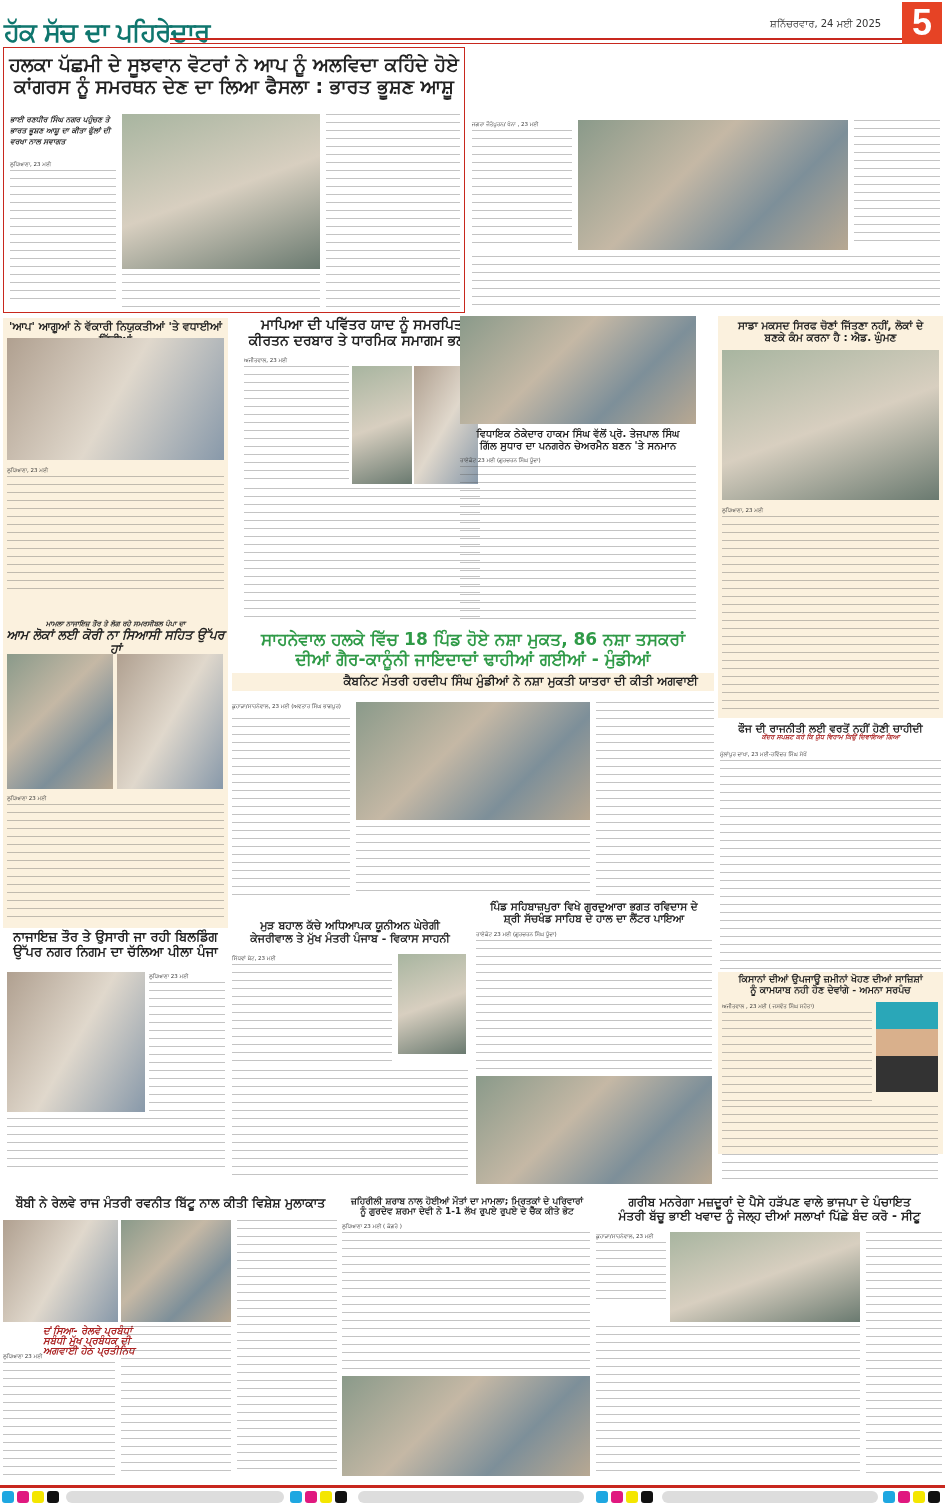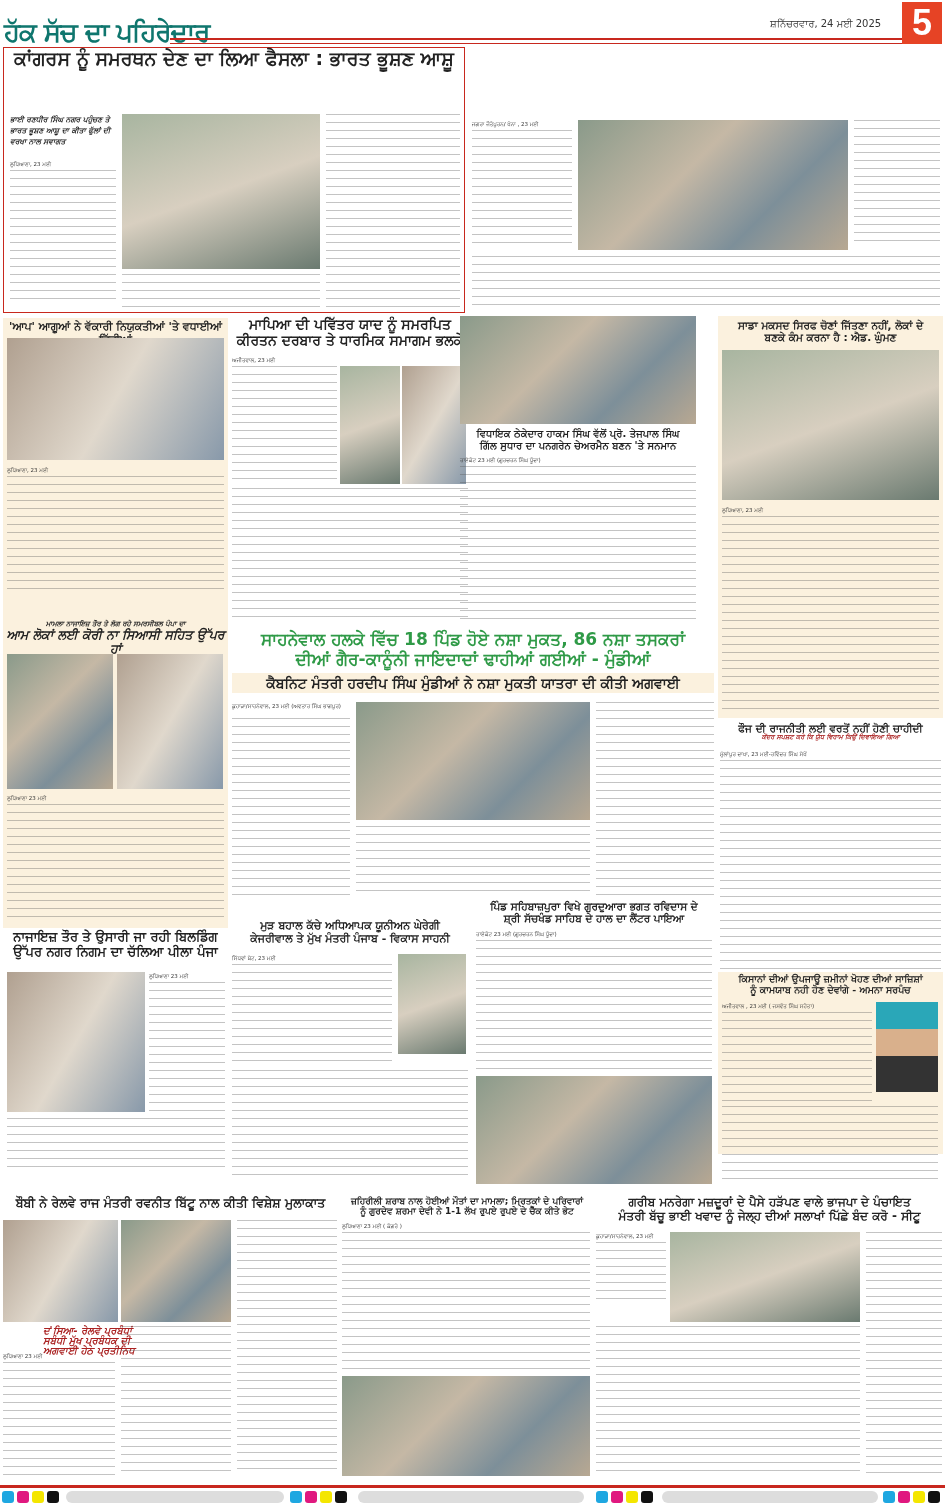--- a/index.html
+++ b/index.html
@@ -25,20 +25,21 @@
 </style>
 </head>
 <body>
 
 <div class="abs masthead-logo">ਹੱਕ ਸੱਚ ਦਾ ਪਹਿਰੇਦਾਰ</div>
 <div class="abs mast-line"></div>
 <div class="abs mast-date">ਸ਼ਨਿੱਚਰਵਾਰ, 24 ਮਈ 2025</div>
 <div class="abs page-num">5</div>
 
 <div class="abs box" style="left:3px;top:47px;width:462px;height:266px;">
+  <div class="head" style="font-size:19px;padding-top:6px;">ਹਲਕਾ ਪੱਛਮੀ ਦੇ ਸੂਝਵਾਨ ਵੋਟਰਾਂ ਨੇ ਆਪ ਨੂੰ ਅਲਵਿਦਾ ਕਹਿੰਦੇ ਹੋਏ</div>
   <div class="head" style="font-size:19px;">ਕਾਂਗਰਸ ਨੂੰ ਸਮਰਥਨ ਦੇਣ ਦਾ ਲਿਆ ਫੈਸਲਾ : ਭਾਰਤ ਭੂਸ਼ਣ ਆਸ਼ੂ</div>
   <div class="abs" style="left:6px;top:66px;width:106px;font-size:7.5px;font-weight:bold;font-style:italic;line-height:11px;">ਭਾਈ ਰਣਧੀਰ ਸਿੰਘ ਨਗਰ ਪਹੁੰਚਣ ਤੇ ਭਾਰਤ ਭੂਸ਼ਣ ਆਸ਼ੂ ਦਾ ਕੀਤਾ ਫੁੱਲਾਂ ਦੀ ਵਰਖਾ ਨਾਲ ਸਵਾਗਤ</div>
   <div class="abs body-text" style="left:6px;top:112px;width:106px;">ਲੁਧਿਆਣਾ, 23 ਮਈ</div>
   <div class="abs col-text" style="left:6px;top:122px;width:106px;height:136px;"></div>
   <div class="abs photo2" style="left:118px;top:66px;width:198px;height:155px;"></div>
   <div class="abs col-text" style="left:118px;top:226px;width:198px;height:34px;"></div>
   <div class="abs col-text" style="left:322px;top:66px;width:134px;height:194px;"></div>
 </div>
 
 <div class="abs" style="left:470px;top:50px;width:472px;height:260px;">
@@ -58,21 +59,21 @@
 
 <div class="abs cream" style="left:3px;top:618px;width:225px;height:310px;">
   <div class="head" style="font-size:7px;font-style:italic;padding-top:2px;">ਮਾਮਲਾ ਨਾਜਾਇਜ਼ ਤੌਰ ਤੇ ਲੱਗ ਰਹੇ ਸਮਰਸੀਬਲ ਪੰਪਾ ਦਾ</div>
   <div class="head" style="font-size:12.5px;font-style:italic;">ਆਮ ਲੋਕਾਂ ਲਈ ਕੋਰੀ ਨਾ ਸਿਆਸੀ ਸਹਿਤ ਉੱਪਰ ਹਾਂ</div>
   <div class="abs photo" style="left:4px;top:36px;width:106px;height:135px;"></div>
   <div class="abs photo3" style="left:114px;top:36px;width:106px;height:135px;"></div>
   <div class="abs body-text" style="left:4px;top:176px;width:217px;">ਲੁਧਿਆਣਾ 23 ਮਈ</div>
   <div class="abs col-text" style="left:4px;top:186px;width:217px;height:118px;"></div>
 </div>
 
-<div class="abs" style="left:232px;top:316px;width:236px;height:310px;">
+<div class="abs" style="left:244px;top:316px;width:236px;height:310px;">
   <div class="head" style="font-size:14px;">ਮਾਪਿਆ ਦੀ ਪਵਿੱਤਰ ਯਾਦ ਨੂੰ ਸਮਰਪਿਤ</div>
   <div class="head" style="font-size:14px;">ਕੀਰਤਨ ਦਰਬਾਰ ਤੇ ਧਾਰਮਿਕ ਸਮਾਗਮ ਭਲਕੇ</div>
   <div class="abs body-text" style="left:0;top:40px;width:236px;">ਅਜੀਤਵਾਲ, 23 ਮਈ</div>
   <div class="abs col-text" style="left:0;top:50px;width:105px;height:118px;"></div>
   <div class="abs photo2" style="left:108px;top:50px;width:60px;height:118px;"></div>
   <div class="abs photo3" style="left:170px;top:50px;width:64px;height:118px;"></div>
   <div class="abs col-text" style="left:0;top:172px;width:236px;height:130px;"></div>
 </div>
 
 <div class="abs" style="left:458px;top:316px;width:240px;height:310px;">
@@ -87,21 +88,21 @@
   <div class="head" style="font-size:10.5px;padding-top:3px;">ਸਾਡਾ ਮਕਸਦ ਸਿਰਫ ਚੋਣਾਂ ਜਿੱਤਣਾ ਨਹੀਂ, ਲੋਕਾਂ ਦੇ</div>
   <div class="head" style="font-size:10.5px;">ਬਣਕੇ ਕੰਮ ਕਰਨਾ ਹੈ : ਐਡ. ਘੁੰਮਣ</div>
   <div class="abs photo2" style="left:4px;top:34px;width:217px;height:150px;"></div>
   <div class="abs body-text" style="left:4px;top:190px;width:217px;">ਲੁਧਿਆਣਾ, 23 ਮਈ</div>
   <div class="abs col-text" style="left:4px;top:200px;width:217px;height:196px;"></div>
 </div>
 
 <div class="abs" style="left:232px;top:630px;width:482px;height:270px;">
   <div class="head green-head" style="font-size:17px;">ਸਾਹਨੇਵਾਲ ਹਲਕੇ ਵਿੱਚ 18 ਪਿੰਡ ਹੋਏ ਨਸ਼ਾ ਮੁਕਤ, 86 ਨਸ਼ਾ ਤਸਕਰਾਂ</div>
   <div class="head green-head" style="font-size:17px;">ਦੀਆਂ ਗੈਰ-ਕਾਨੂੰਨੀ ਜਾਇਦਾਦਾਂ ਢਾਹੀਆਂ ਗਈਆਂ - ਮੁੰਡੀਆਂ</div>
-  <div class="head cream" style="font-size:14px;margin-top:4px;padding:2px 4px;">ਕੈਬਨਿਟ ਮੰਤਰੀ ਹਰਦੀਪ ਸਿੰਘ ਮੁੰਡੀਆਂ ਨੇ ਨਸ਼ਾ ਮੁਕਤੀ ਯਾਤਰਾ ਦੀ ਕੀਤੀ ਅਗਵਾਈ</div>
+  <div class="head cream" style="font-size:12px;margin-top:4px;padding:2px 16px;text-align:right;">ਕੈਬਨਿਟ ਮੰਤਰੀ ਹਰਦੀਪ ਸਿੰਘ ਮੁੰਡੀਆਂ ਨੇ ਨਸ਼ਾ ਮੁਕਤੀ ਯਾਤਰਾ ਦੀ ਕੀਤੀ ਅਗਵਾਈ</div>
   <div class="abs body-text" style="left:0;top:72px;width:118px;">ਕੁਹਾੜਾ/ਸਾਹਨੇਵਾਲ, 23 ਮਈ (ਅਵਤਾਰ ਸਿੰਘ ਭਾਗਪੁਰ)</div>
   <div class="abs col-text" style="left:0;top:88px;width:118px;height:178px;"></div>
   <div class="abs photo" style="left:124px;top:72px;width:234px;height:118px;"></div>
   <div class="abs col-text" style="left:124px;top:196px;width:234px;height:70px;"></div>
   <div class="abs col-text" style="left:364px;top:72px;width:118px;height:194px;"></div>
 </div>
 
 <div class="abs" style="left:718px;top:722px;width:225px;height:260px;">
   <div class="head" style="font-size:10.5px;">ਫੌਜ ਦੀ ਰਾਜਨੀਤੀ ਲਈ ਵਰਤੋਂ ਨਹੀਂ ਹੋਣੀ ਚਾਹੀਦੀ</div>
   <div class="head" style="font-size:6.5px;font-style:italic;color:#a22;">ਕੇਂਦਰ ਸਪਸ਼ਟ ਕਰੇ ਕਿ ਯੁੱਧ ਵਿਰਾਮ ਕਿਉਂ ਦਿਵਾਇਆ ਗਿਆ</div>

